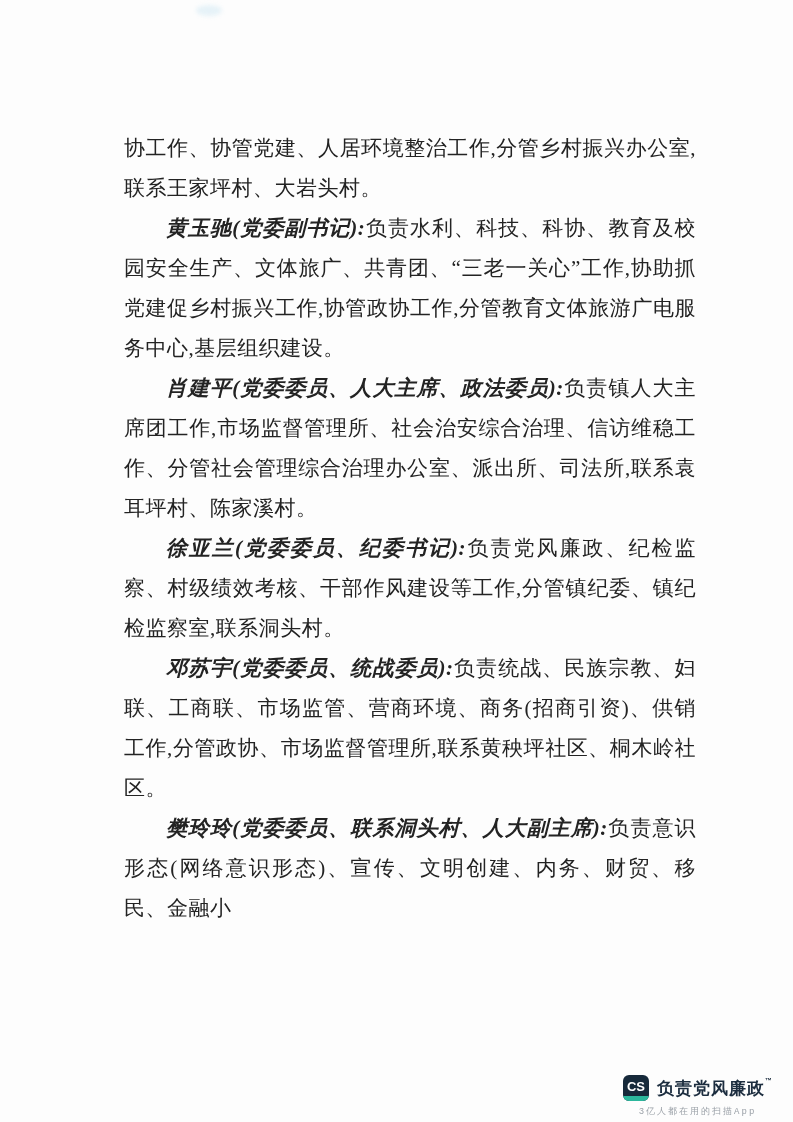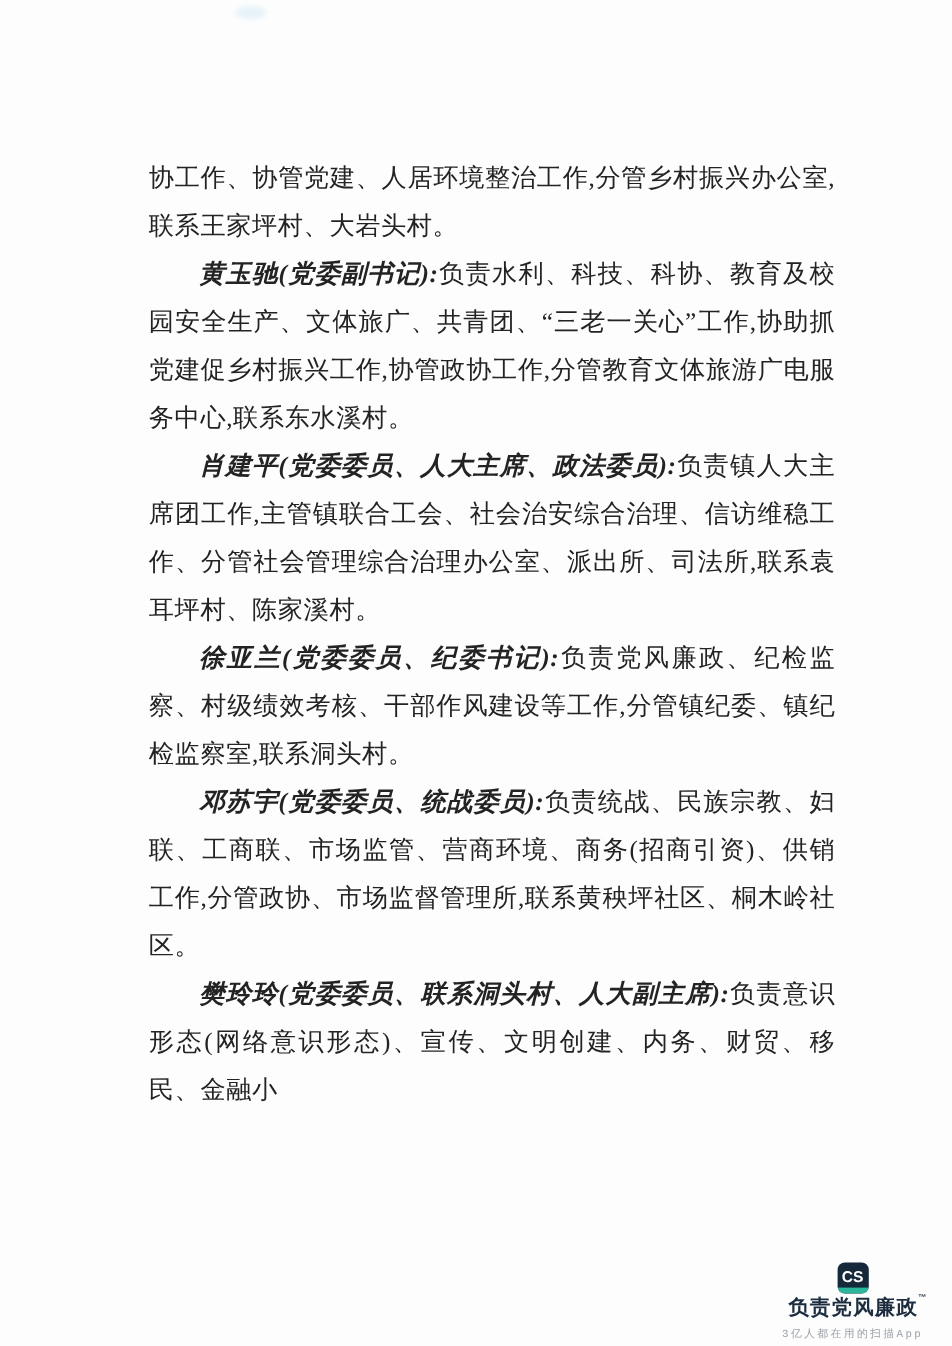--- a/index.html
+++ b/index.html
@@ -52,21 +52,20 @@
     position: absolute;
     right: 21px;
     bottom: 4px;
     display: flex;
     flex-direction: column;
     align-items: center;
   }
   .wm-row {
     display: flex;
     align-items: center;
-    flex-direction: column;
   }
   .cs-logo {
     position: relative;
     width: 26px;
     height: 26px;
     border-radius: 6px;
     background: #16293a;
     overflow: hidden;
     display: flex;
     align-items: center;
@@ -115,23 +114,23 @@
 <body>
 
 <div class="page">
 
   <div class="scan-smudge"></div>
 
   <div class="text-block">
 
     <p class="para">协工作、协管党建、人居环境整治工作,分管乡村振兴办公室,联系王家坪村、大岩头村。</p>
 
-    <p class="para indent"><span class="entry-bold">黄玉驰(党委副书记):</span><span>负责水利、科技、科协、教育及校园安全生产、文体旅广、共青团、“三老一关心”工作,协助抓党建促乡村振兴工作,协管政协工作,分管教育文体旅游广电服务中心,联系东水溪村。</span></p>
+    <p class="para indent"><span class="entry-bold">黄玉驰(党委副书记):</span><span>负责水利、科技、科协、教育及校园安全生产、文体旅广、共青团、“三老一关心”工作,协助抓党建促乡村振兴工作,协管政协工作,分管教育文体旅游广电服务中心,基层组织建设。</span></p>
 
-    <p class="para indent"><span class="entry-bold">肖建平(党委委员、人大主席、政法委员):</span><span>负责镇人大主席团工作,主管镇联合工会、社会治安综合治理、信访维稳工作、分管社会管理综合治理办公室、派出所、司法所,联系袁耳坪村、陈家溪村。</span></p>
+    <p class="para indent"><span class="entry-bold">肖建平(党委委员、人大主席、政法委员):</span><span>负责镇人大主席团工作,市场监督管理所、社会治安综合治理、信访维稳工作、分管社会管理综合治理办公室、派出所、司法所,联系袁耳坪村、陈家溪村。</span></p>
 
     <p class="para indent"><span class="entry-bold">徐亚兰(党委委员、纪委书记):</span><span>负责党风廉政、纪检监察、村级绩效考核、干部作风建设等工作,分管镇纪委、镇纪检监察室,联系洞头村。</span></p>
 
     <p class="para indent"><span class="entry-bold">邓苏宇(党委委员、统战委员):</span><span>负责统战、民族宗教、妇联、工商联、市场监管、营商环境、商务(招商引资)、供销工作,分管政协、市场监督管理所,联系黄秧坪社区、桐木岭社区。</span></p>
 
 
     <p class="para indent"><span class="entry-bold">樊玲玲(党委委员、联系洞头村、人大副主席):</span><span>负责意识形态(网络意识形态)、宣传、文明创建、内务、财贸、移民、金融小</span></p>
 
   </div>
 

